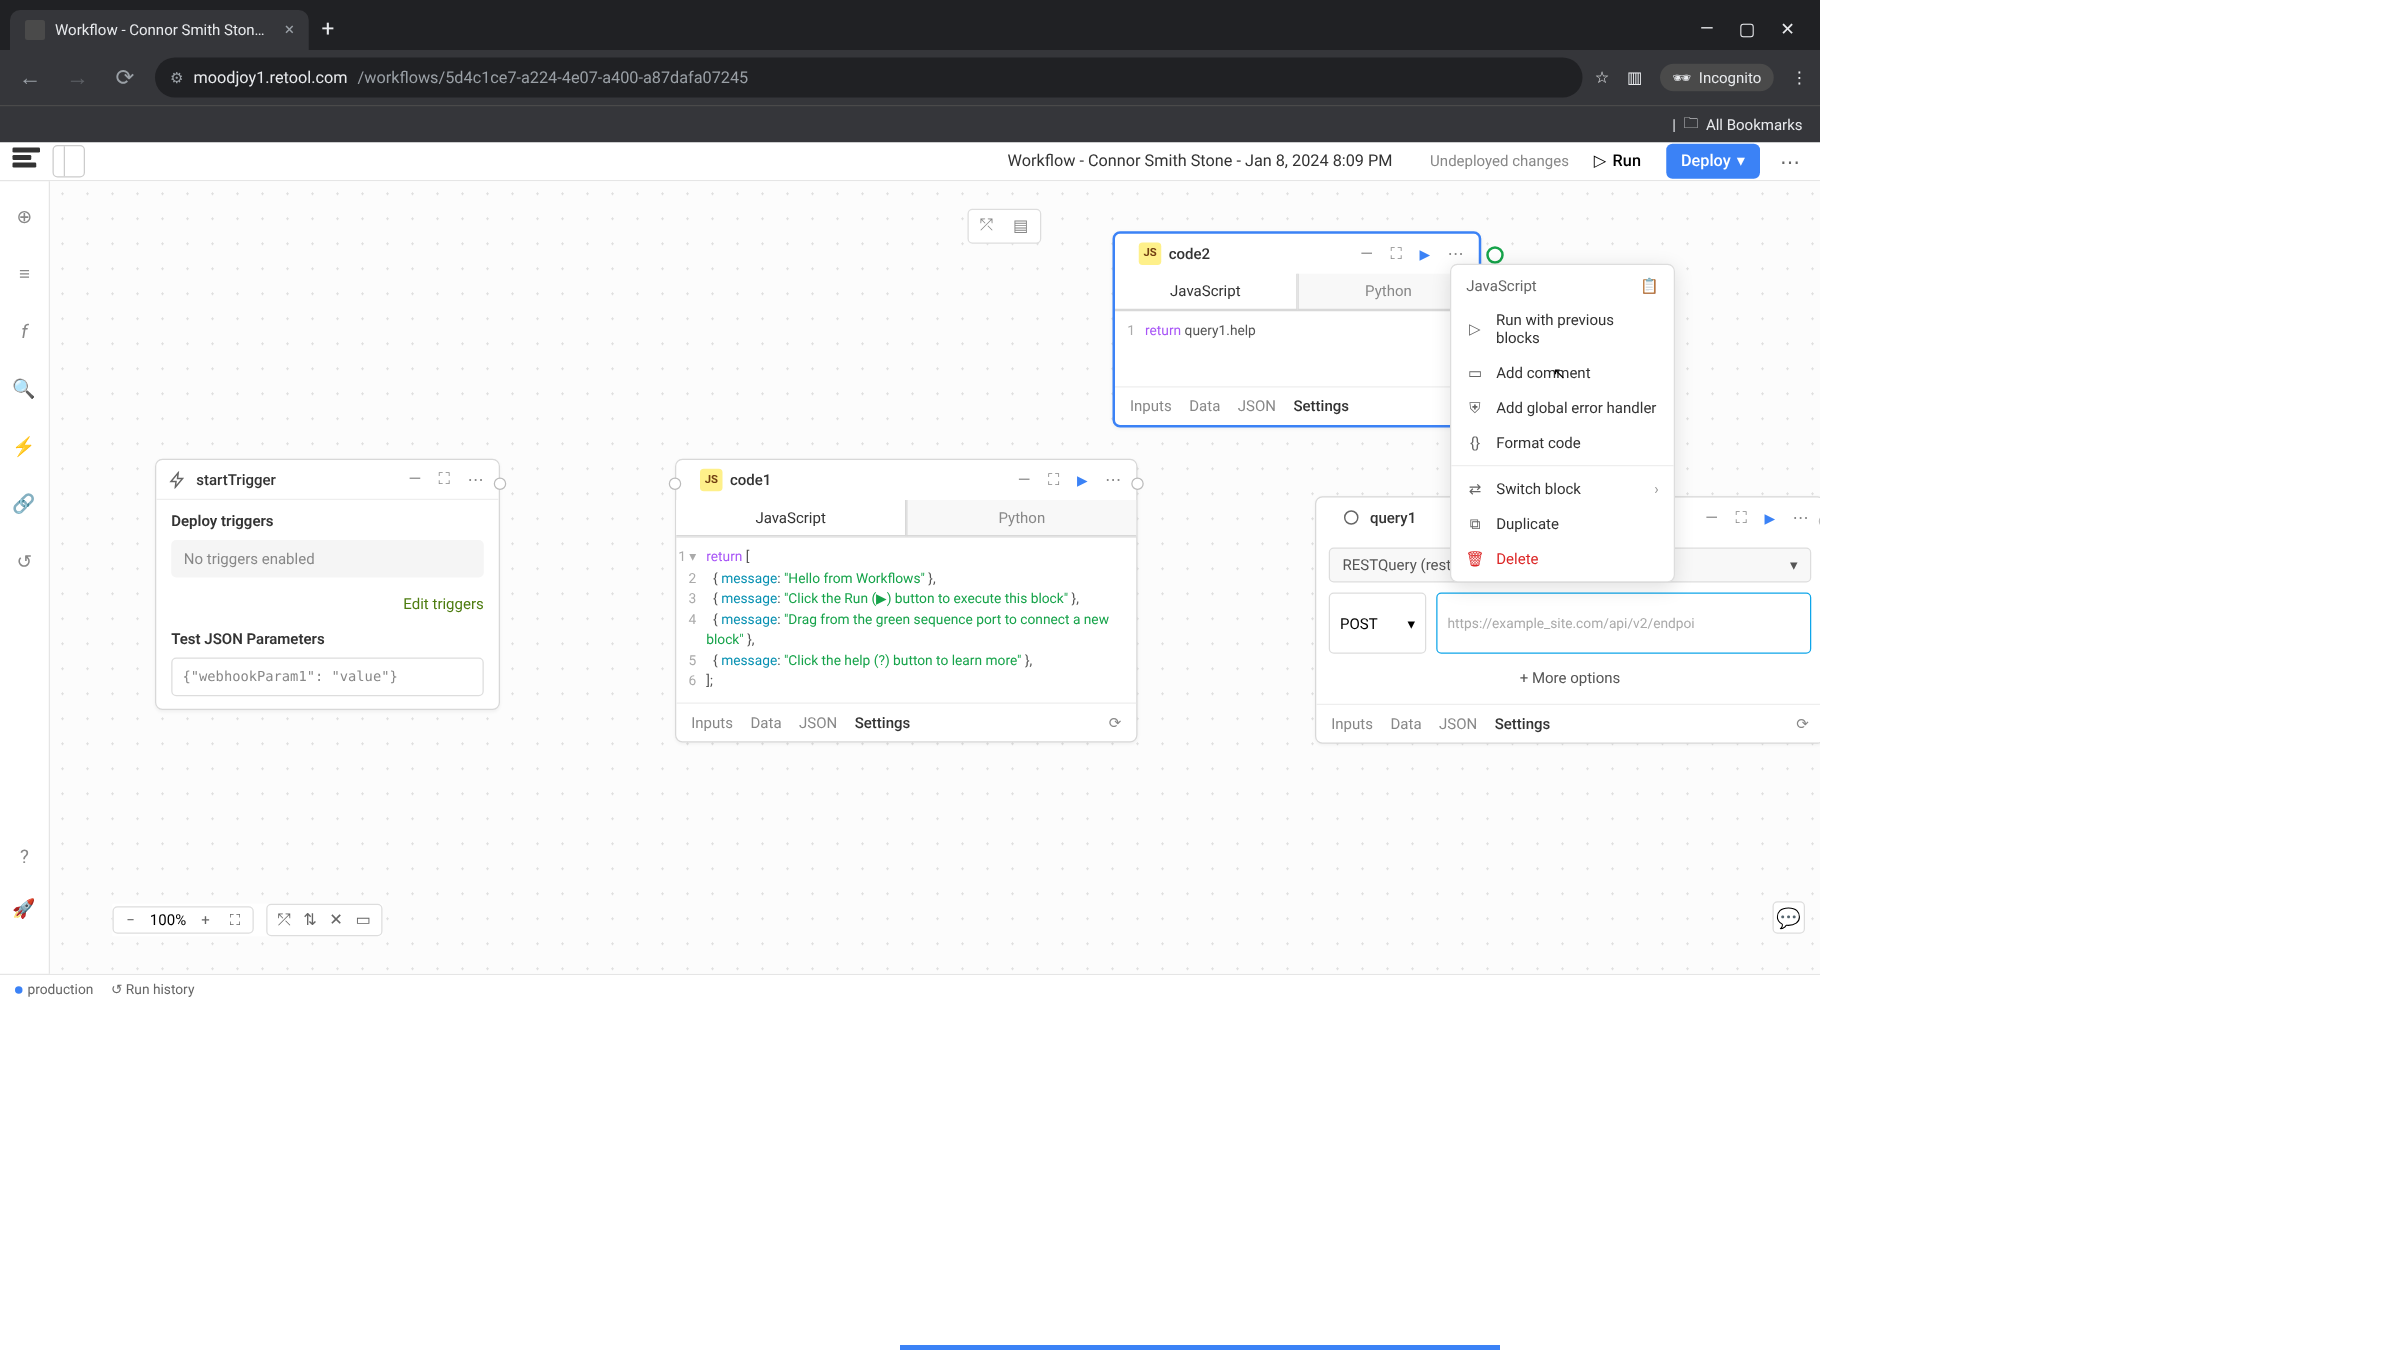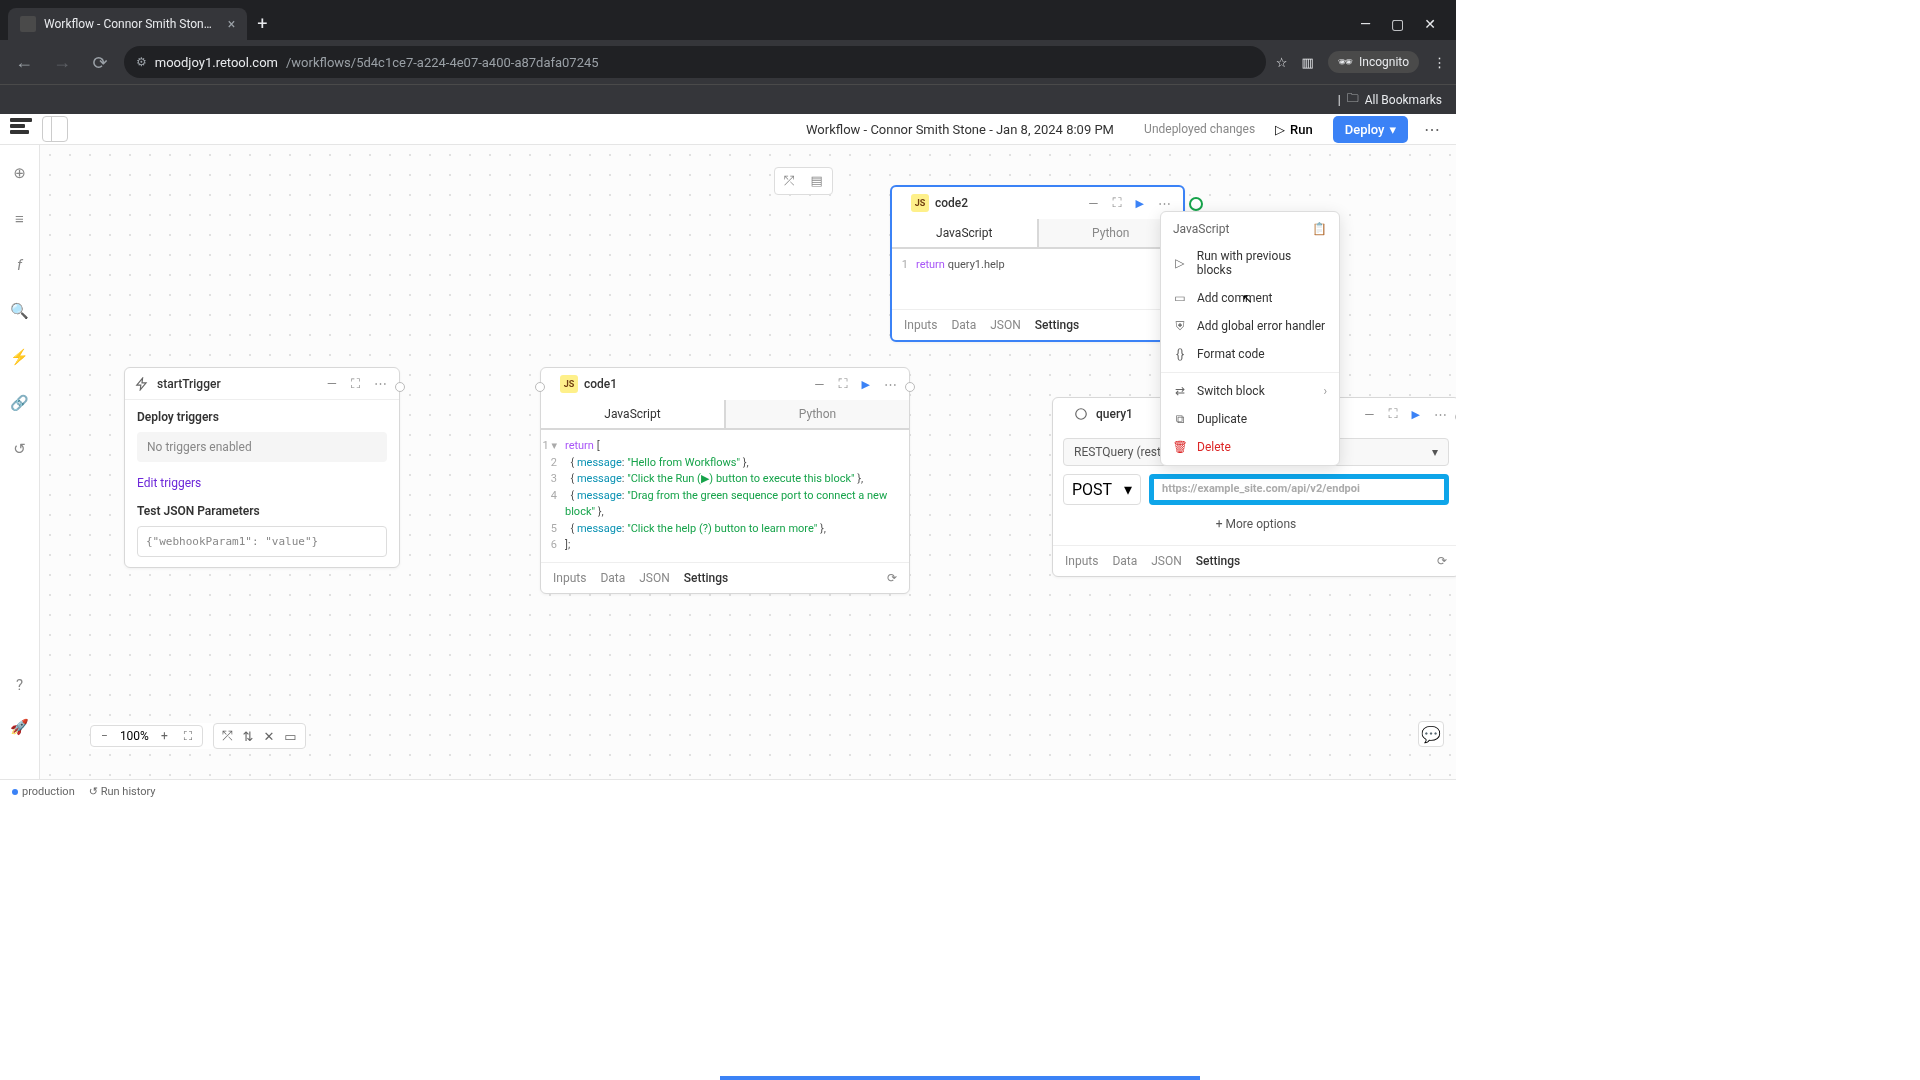--- a/index.html
+++ b/index.html
@@ -61,21 +61,21 @@
 .card-body { padding: 10px 12px; font-size: 12px; }
 .card-footer { display: flex; gap: 14px; padding: 8px 12px; font-size: 12px; color: #888; border-top: 1px solid #eee; align-items: center; }
 .card-footer .tab-item { cursor: pointer; }
 .card-footer .active-tab { color: #333; font-weight: 500; }
 .card-footer .spin { margin-left: auto; }
 
 
 .start-card { left: 84px; top: 222px; width: 276px; }
 .section-label { font-size: 12px; font-weight: 600; color: #333; margin-bottom: 8px; }
 .muted-box { background: #f5f5f5; border-radius: 4px; padding: 8px 10px; color: #888; font-size: 12px; margin-bottom: 8px; }
-.link-row { color: #6d28d9; font-size: 12px; padding: 6px 0 14px; cursor: pointer; text-align: left; }
+.link-row { color: #4d7c0f; font-size: 12px; padding: 6px 0 14px; cursor: pointer; text-align: right; }
 .code-input { background: #fff; border: 1px solid #ddd; border-radius: 4px; padding: 8px; font-family: Menlo, monospace; font-size: 11px; color: #888; }
 
 
 .lang-tabs { display: flex; border-bottom: 1px solid #d8d8d8; }
 .lang-tab { flex: 1; text-align: center; padding: 7px 0; font-size: 12px; cursor: pointer; border: 1px solid #d8d8d8; border-top: none; }
 .lang-tab:first-child { border-left: none; }
 .lang-tab:last-child { border-right: none; }
 .lang-tab.active { background: #fff; color: #333; }
 .lang-tab.inactive { background: #f8f8f8; color: #888; }
 .code-area { padding: 8px 8px 8px 0; font-family: Menlo, Consolas, monospace; font-size: 11px; line-height: 1.5; }
@@ -88,22 +88,22 @@
 .plain { color: #555; }
 
 .code1-card { left: 500px; top: 222px; width: 370px; }
 .code2-card { left: 850px; top: 40px; width: 295px; border: 2px solid #3b82f6; }
 
 
 .query-card { left: 1012px; top: 252px; width: 408px; }
 .query-body { padding: 0 10px 10px; }
 .select-row { background: #f8f8f8; border: 1px solid #ddd; border-radius: 4px; padding: 6px 10px; font-size: 12px; color: #555; margin: 8px 0; display: flex; justify-content: space-between; align-items: center; }
 .method-row { display: flex; gap: 8px; margin-bottom: 8px; }
-.method-select { border: 1px solid #ddd; border-radius: 4px; padding: 5px 8px; font-size: 16px; width: 78px; display: flex; justify-content: space-between; align-items: center; }
-.url-input { flex: 1; border: 5px solid #0ea5e9; border-radius: 4px; padding: 3px 8px; font-size: 11px; color: #aaa; overflow: hidden; white-space: nowrap; font-weight: bold; }
+.method-select { border: 1px solid #ddd; border-radius: 4px; padding: 5px 8px; font-size: 12px; width: 78px; display: flex; justify-content: space-between; align-items: center; }
+.url-input { flex: 1; border: 1px solid #0ea5e9; border-radius: 4px; padding: 17px 8px; font-size: 11px; color: #aaa; overflow: hidden; white-space: nowrap; }
 .more-options { text-align: center; font-size: 12px; color: #555; padding: 4px 0; cursor: pointer; }
 
 
 .context-menu { position: absolute; left: 1120px; top: 66px; width: 180px; background: #fff; border: 1px solid #ddd; border-radius: 6px; box-shadow: 0 4px 16px rgba(0,0,0,0.12); padding: 4px 0; font-size: 12px; z-index: 100; }
 .ctx-header { padding: 6px 12px; color: #666; display: flex; justify-content: space-between; align-items: center; }
 .ctx-item { padding: 7px 12px; display: flex; align-items: center; gap: 10px; cursor: pointer; color: #333; }
 .ctx-item.danger { color: #dc2626; }
 .ctx-icon { width: 14px; display: flex; justify-content: center; color: #666; }
 .ctx-item.danger .ctx-icon { color: #dc2626; }
 .ctx-divider { height: 1px; background: #eee; margin: 4px 0; }

